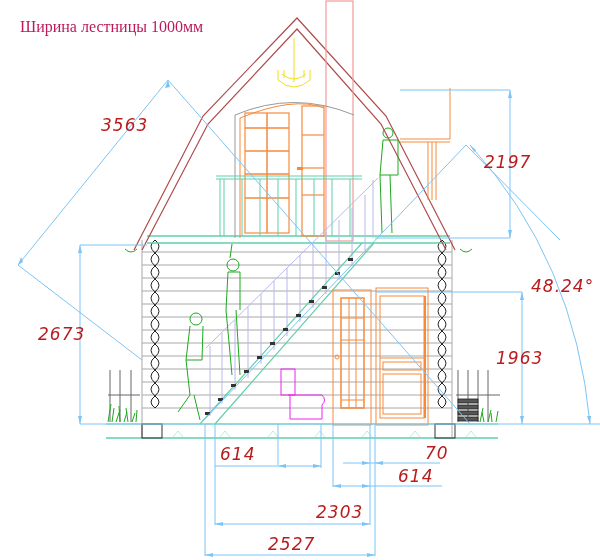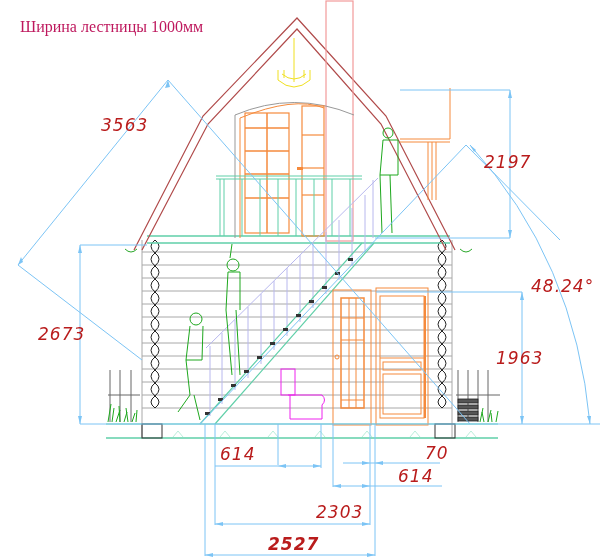--- a/index.html
+++ b/index.html
@@ -291,13 +291,13 @@
 
 <div class="dim" style="left:101px; top:115px;">3563</div>
 <div class="dim" style="left:484px; top:152px;">2197</div>
 <div class="dim" style="left:531px; top:276px;">48.24°</div>
 <div class="dim" style="left:38px; top:324px;">2673</div>
 <div class="dim" style="left:496px; top:348px;">1963</div>
 <div class="dim" style="left:220px; top:444px;">614</div>
 <div class="dim" style="left:425px; top:443px;">70</div>
 <div class="dim" style="left:398px; top:466px;">614</div>
 <div class="dim" style="left:268px; top:502px;margin-left:48px;">2303</div>
-<div class="dim" style="left:268px; top:534px;font-weight:bold;">2527</div>
+<div class="dim" style="left:268px; top:534px;">2527</div>
 
 </body></html>

